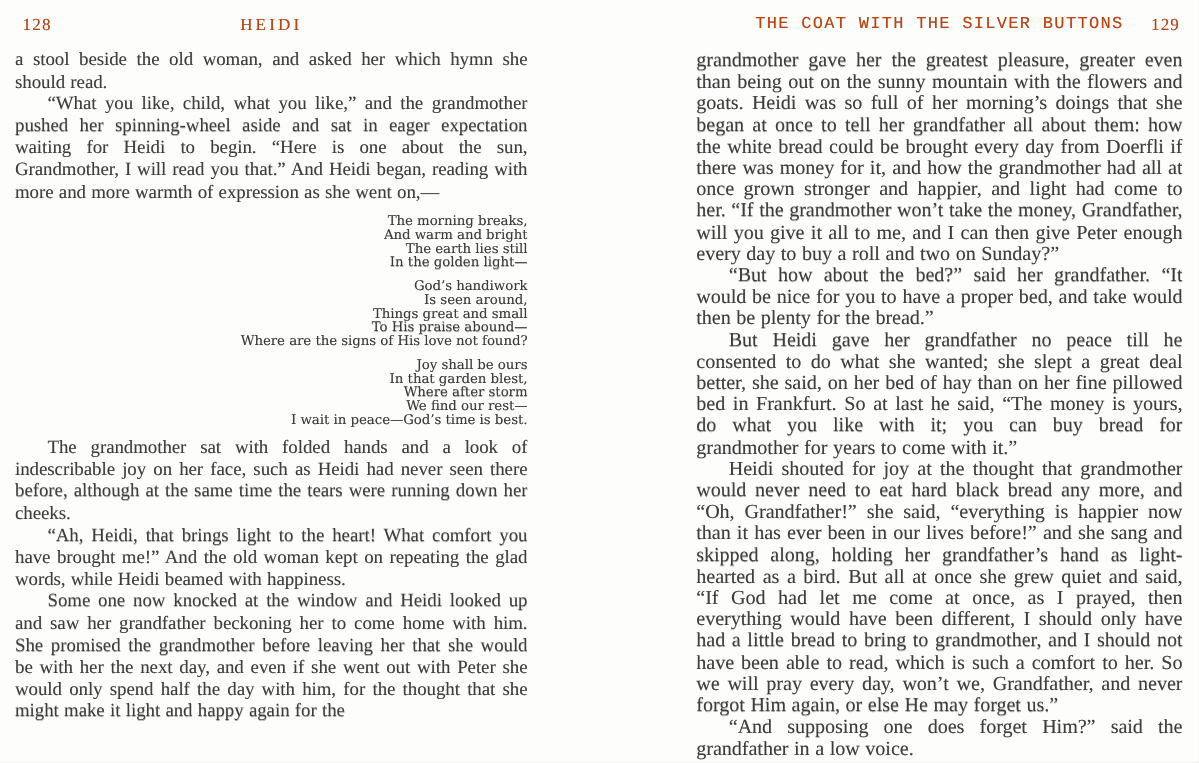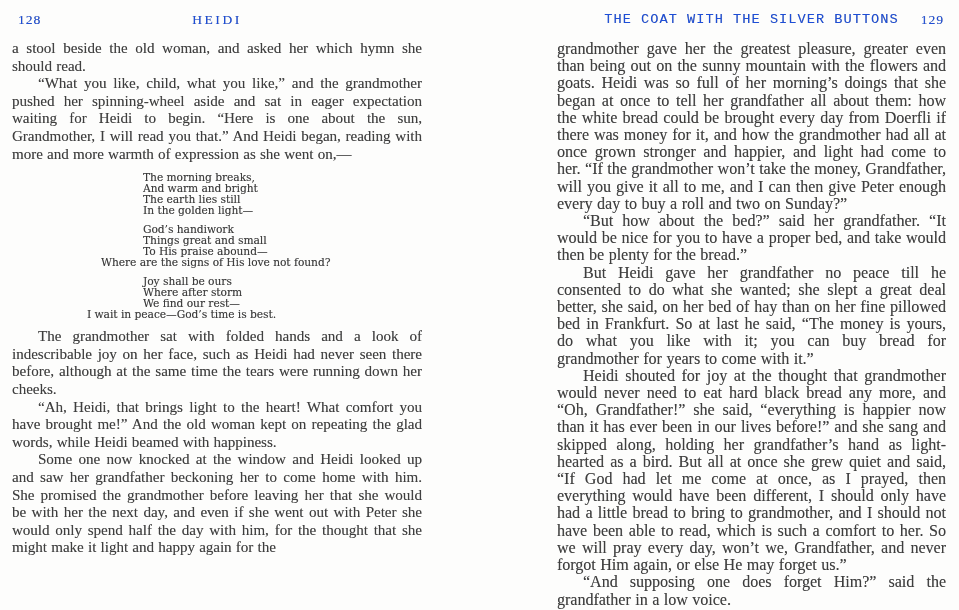--- a/index.html
+++ b/index.html
@@ -9,21 +9,21 @@
     background:#fdfdfc;
     overflow:hidden;
     font-family:"Liberation Serif","DejaVu Serif",serif;
     color:#3e3e3e;
     text-shadow:0.2px 0.2px 0.4px rgba(70,70,70,0.45);
   }
   .page { position:absolute; top:0; height:610px; overflow:hidden; box-sizing:border-box; padding-top:12px; }
   .page.left  { left:12px;  width:410px; }
   .page.right { left:557px; width:389px; }
 
-  .head { position:relative; height:18px; margin-bottom:10px; font-size:13.5px; color:#1d4ed8; }
+  .head { position:relative; height:18px; margin-bottom:10px; font-size:13.5px; color:#c2410c; }
   .head-title { display:block; text-align:center; }
   .page.left  .head-title { letter-spacing:2.6px; }
   .page.right .head-title { letter-spacing:1.1px;font-family:Liberation Mono, monospace; }
   .folio-left  { position:absolute; left:6px; top:0; letter-spacing:1px; }
   .folio-right { position:absolute; right:2px; top:0; letter-spacing:1px; }
 
   .par {
     margin:0;
     text-align:justify;
     word-spacing:0.5px;
@@ -33,21 +33,21 @@
   .par.indent { text-indent:26px; }
 
   .poem {
     margin:9px 0 8px 0;
     padding-left:75px;
     font-family:"DejaVu Serif",serif;
     font-size:10.6px;
     line-height:11px;
     color:#3a3a3a;
   }
-  .stanza { margin:0 0 8px 0; }
+  .stanza { margin:0 0 8px 0;text-align:right; }
   .stanza:last-child { margin-bottom:0; }
   .pl { display:block; padding-left:56px; white-space:nowrap; }
   .pl.last { padding-left:14px; }
   .stanza.s3 .pl.last { padding-left:0; }
 </style>
 </head>
 <body>
 
 <div class="spread">
 
@@ -62,26 +62,28 @@
 
     <div class="poem">
       <div class="stanza s1">
         <span class="pl">The morning breaks,</span>
         <span class="pl">And warm and bright</span>
         <span class="pl">The earth lies still</span>
         <span class="pl">In the golden light—</span>
       </div>
       <div class="stanza s2">
         <span class="pl">God’s handiwork</span>
+        <span class="pl">Is seen around,</span>
         <span class="pl">Things great and small</span>
         <span class="pl">To His praise abound—</span>
         <span class="pl last">Where are the signs of His love not found?</span>
       </div>
       <div class="stanza s3">
         <span class="pl">Joy shall be ours</span>
+        <span class="pl">In that garden blest,</span>
         <span class="pl">Where after storm</span>
         <span class="pl">We find our rest—</span>
         <span class="pl last">I wait in peace—God’s time is best.</span>
       </div>
     </div>
 
     <p class="par indent">The grandmother sat with folded hands and a look of indescribable joy on her face, such as Heidi had never seen there before, although at the same time the tears were running down her cheeks.</p>
     <p class="par indent">“Ah, Heidi, that brings light to the heart!  What comfort you have brought me!”  And the old woman kept on repeating the glad words, while Heidi beamed with happiness.</p>
     <p class="par indent">Some one now knocked at the window and Heidi looked up and saw her grandfather beckoning her to come home with him.  She promised the grandmother before leaving her that she would be with her the next day, and even if she went out with Peter she would only spend half the day with him, for the thought that she might make it light and happy again for the</p>
   </div>

